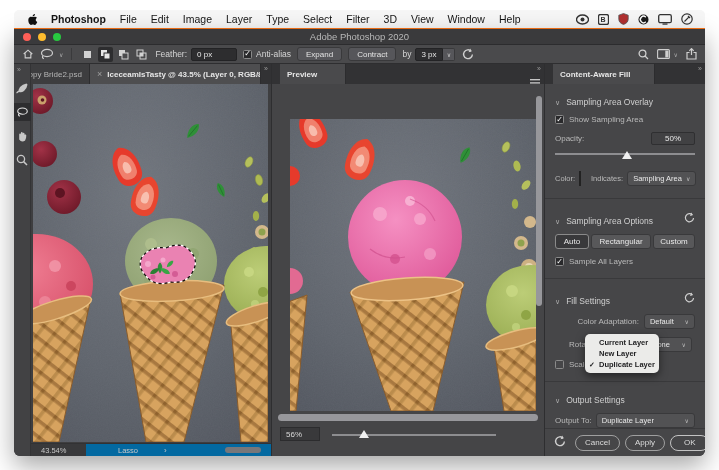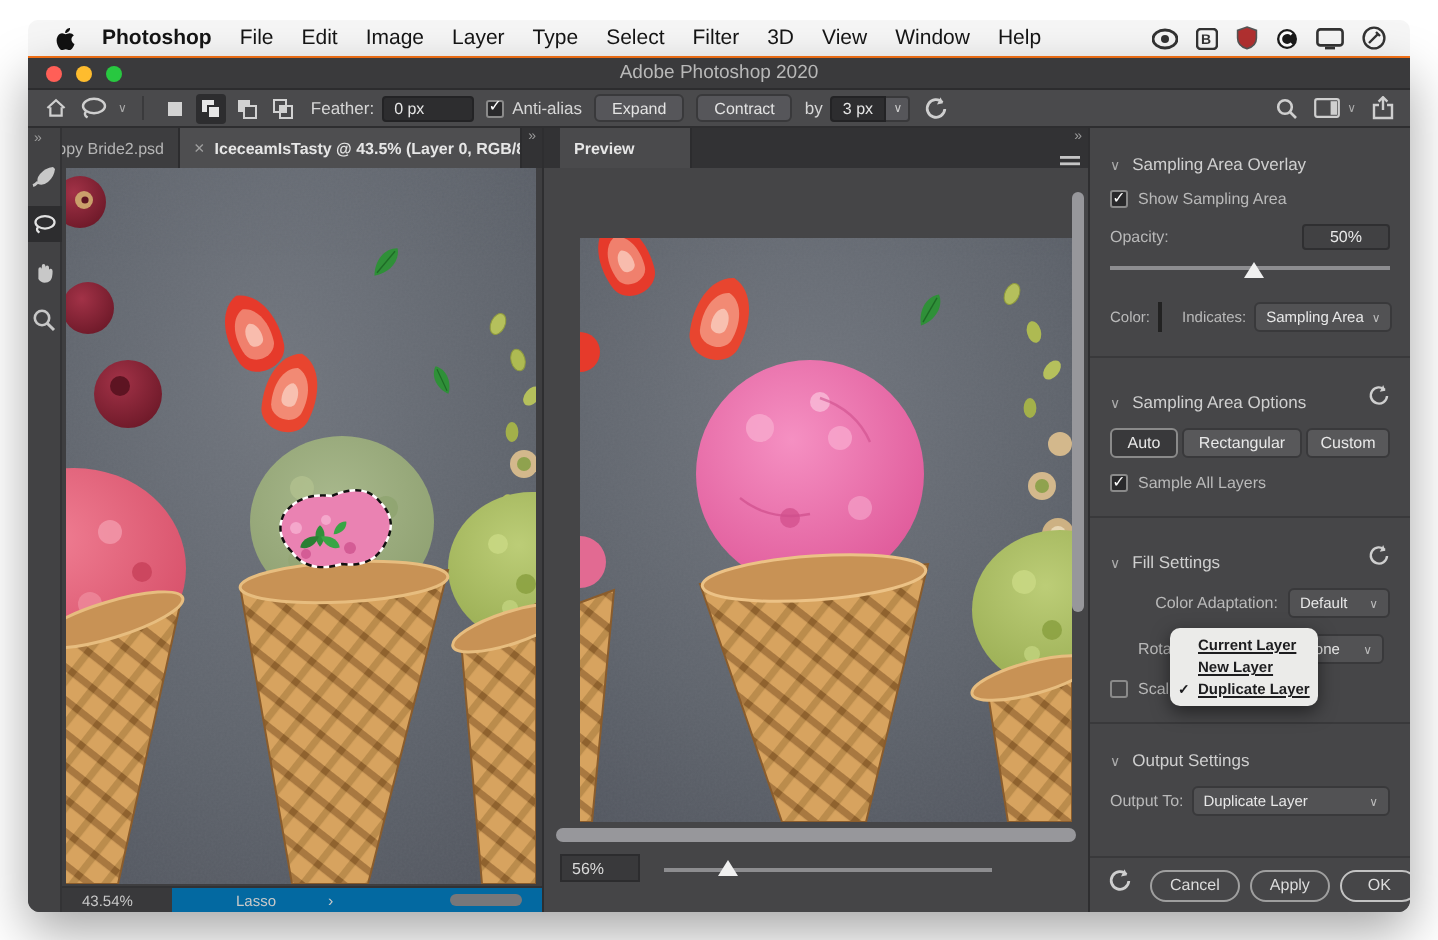--- a/index.html
+++ b/index.html
@@ -125,21 +125,21 @@
   .panelfooter{flex:0 0 28px;border-top:1px solid #39393b;display:flex;align-items:center;padding:0 8px;gap:5px;}
   .pill{height:16px;border:1px solid #9f9f9f;border-radius:9px;background:transparent;color:#dcdcdc;font-size:8px;
     display:flex;align-items:center;justify-content:center;padding:0 9px;white-space:nowrap;}
   .pill.ok{padding:0 13px;border-color:#c3c3c3;}
   .panelfooter .reset{margin-right:4px;}
 
   
   .popup{position:absolute;left:40px;top:250px;width:74px;background:#ebebe9;border-radius:5px;
     box-shadow:0 3px 9px rgba(0,0,0,.5);padding:3px 0;z-index:10;}
   .popup .item{height:11px;display:flex;align-items:center;font-size:7.5px;font-weight:bold;color:#1d1d1f;
-    padding-left:14px;position:relative;white-space:nowrap;text-decoration:underline;}
+    padding-left:14px;position:relative;white-space:nowrap;}
   .popup .item .chk{position:absolute;left:4px;font-size:7px;}
 </style>
 </head>
 <body>
 
 <svg width="0" height="0" style="position:absolute">
   <defs>
     <radialGradient id="stone" cx="45%" cy="30%" r="95%">
       <stop offset="0%" stop-color="#71767e"></stop>
         <stop offset="55%" stop-color="#5f646c"></stop>
@@ -567,20 +567,26 @@
         <div class="prevzoom">
           <span class="pzbox">56%</span>
           <span class="pzslider">
             <span class="track"></span>
             <span class="tri" style="left:13%"></span>
           </span>
         </div>
       </div>
 
       <div class="rightpanel">
+        <div class="tabbar">
+          <div class="tab active" style="width:102px">
+            <span>Content-Aware Fill</span>
+          </div>
+          <span class="dbl corner">»</span>
+        </div>
 
         <div class="panelbody">
 
           <div class="sec-head">
             <span class="vchev">∨</span>
             <span>Sampling Area Overlay</span>
           </div>
           <div class="prow">
             <span class="cb">
                 <span>✓</span>

